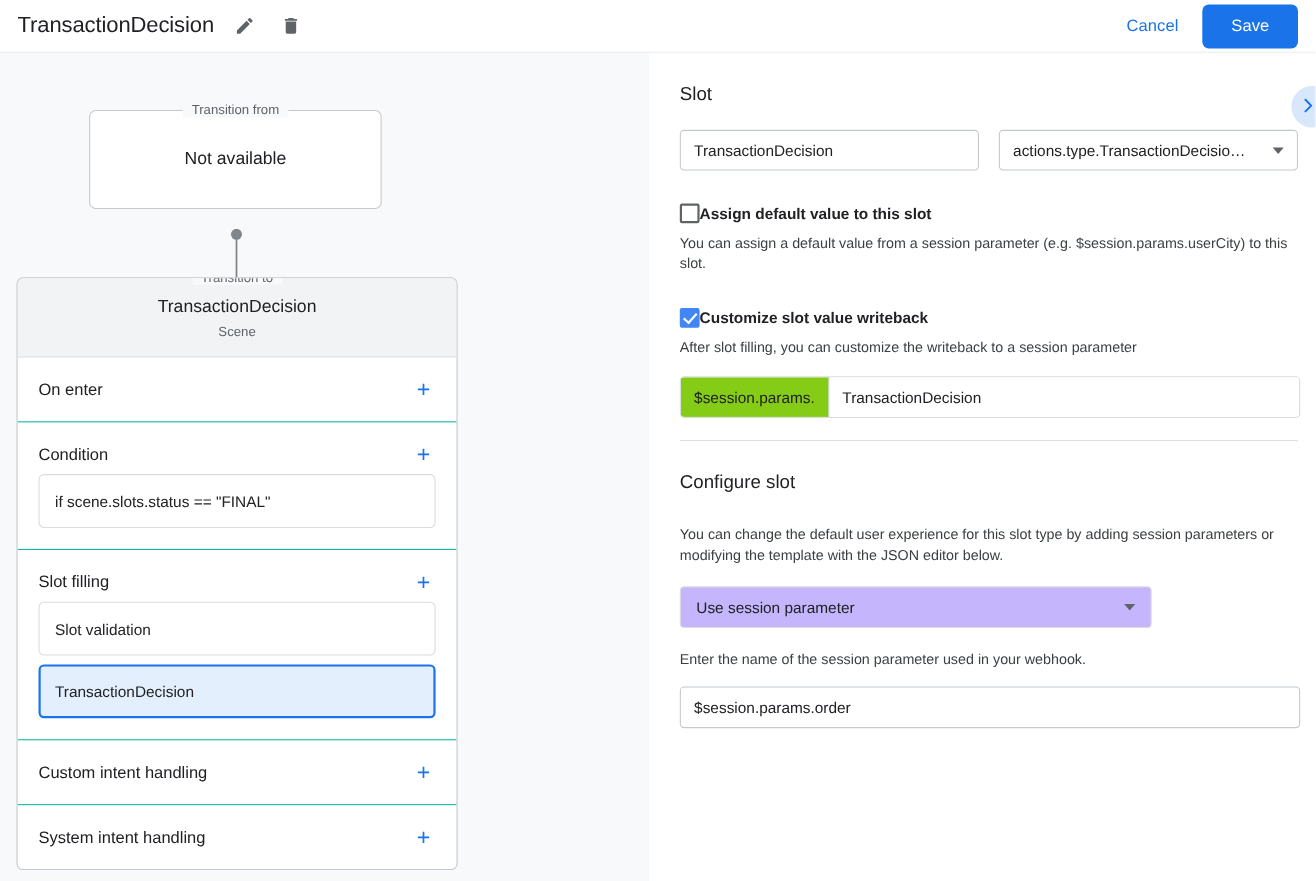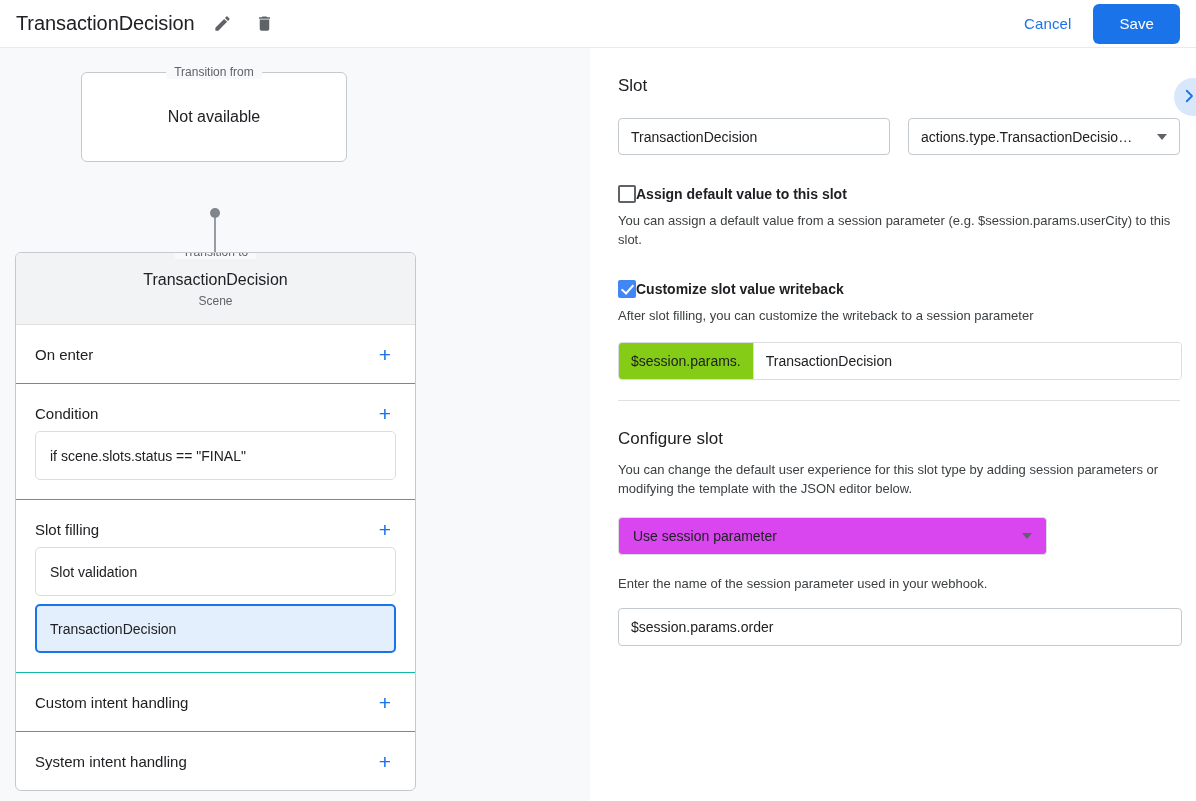--- a/index.html
+++ b/index.html
@@ -48,21 +48,21 @@
   .fieldset {
     position: relative; border: 1px solid #c4c9ce; border-radius: 6px;
     background: #fff;
   }
   .fieldset .legend {
     position: absolute; top: -8px; left: 50%; transform: translateX(-50%);
     background: #f8f9fa; padding: 0 8px; font-size: 12px; color: #5f6368;
     white-space: nowrap;
   }
   .from-box {
-    position: absolute; left: 81px; top: 24px; width: 266px; height: 90px;
+    position: absolute; left: 81px; top: 52px; width: 266px; height: 90px;
     display: flex; align-items: center; justify-content: center;
   }
   .from-box .legend { background: #f8f9fa; }
   .from-text { font-size: 16px; color: #202124; }
 
   .connector { position: absolute; left: 203px; top: 160px; width: 24px; height: 66px; }
 
   
   .scene-card {
     position: absolute; left: 15px; top: 204px; width: 401px;
@@ -169,21 +169,21 @@
     font-size: 14px; color: #202124; flex: none;
   }
   .wb-value {
     flex: 1; display: flex; align-items: center; padding: 0 12px;
     font-size: 14px; color: #202124; background: #fff;
     border: none; outline: none; font-family: "Liberation Sans", sans-serif;
   }
 
   .select-wide {
     width: 429px; height: 38px; margin-top: 18px;
-    border: 1px solid #dadce0; border-radius: 4px; background: #d946ef;
+    border: 1px solid #dadce0; border-radius: 4px; background: #c4b5fd;
     display: flex; align-items: center; justify-content: space-between;
     padding: 0 14px; font-size: 14px; color: #202124; cursor: pointer;
   }
   .input-wide {
     width: 564px; height: 38px; margin-top: 14px;
     border: 1px solid #c4c9ce; border-radius: 4px; background: #fff;
     display: flex; align-items: center; padding: 0 12px;
     font-size: 14px; color: #202124; outline: none;
     font-family: "Liberation Sans", sans-serif;
   }
@@ -329,21 +329,21 @@
       <div class="writeback">
         <span class="wb-prefix">$session.params.</span>
         <span class="wb-value">TransactionDecision</span>
       </div>
 
       <div class="panel-divider"></div>
     </div>
 
     <div class="panel">
       <div class="panel-title">Configure slot</div>
-      <div class="help-text" style="margin-top:12px">You can change the default user experience for this slot type by adding session parameters or modifying the template with the JSON editor below.</div>
+      <div class="help-text" style="margin-top:28px">You can change the default user experience for this slot type by adding session parameters or modifying the template with the JSON editor below.</div>
 
       <div class="select-wide">
         <span>Use session parameter</span>
         <span class="caret"></span>
       </div>
 
       <div class="help-text" style="margin-top:20px">Enter the name of the session parameter used in your webhook.</div>
 
       <div class="input-wide">$session.params.order</div>
     </div>

